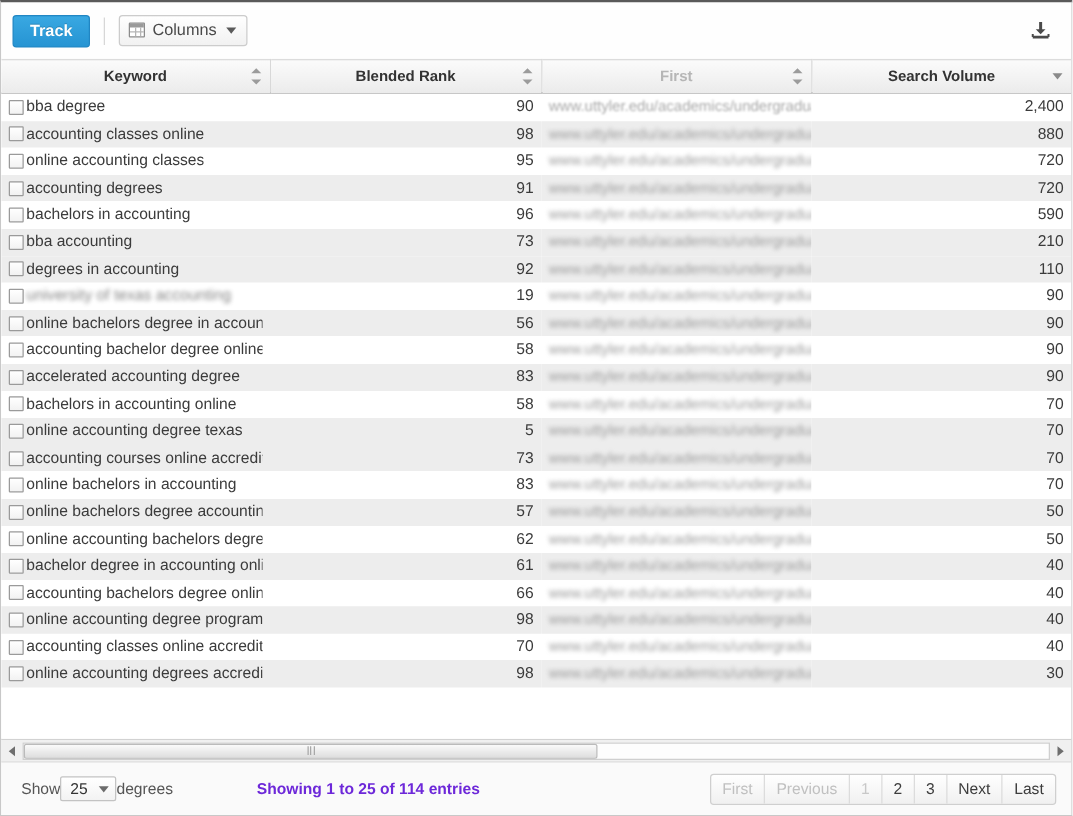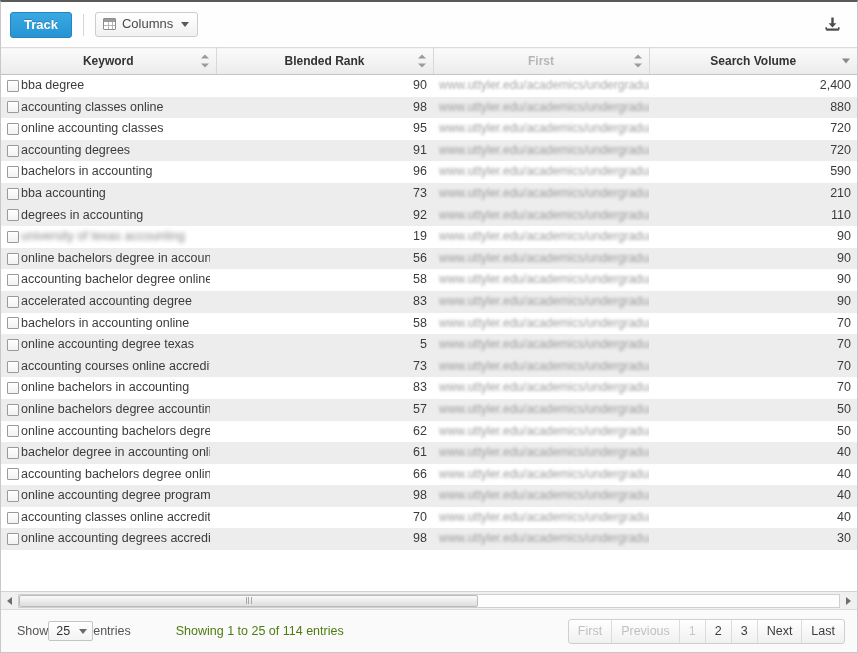--- a/index.html
+++ b/index.html
@@ -283,21 +283,21 @@
     gap: 7px;
     border: 1px solid #c3c3c3;
     background: linear-gradient(#ffffff,#f3f3f3);
     border-radius: 2px;
     padding: 2px 5px 2px 7px;
     font-size: 12.5px;
     color: #333;
     cursor: pointer;
   }
   .len-select .caret-down { border-top-color: #6b6b6b; }
-  .showing-info { margin-left: 45px; color: #4d7c0f; }
+  .showing-info { margin-left: 67px; color: #6d28d9; font-weight: bold; }
   .pager {
     margin-left: auto;
     display: flex;
     align-items: flex-end;
     border: 1px solid #cfcfcf;
     border-radius: 3px;
     overflow: hidden;
     background: linear-gradient(#ffffff,#f0f0f0);
   }
   .pg {
@@ -645,21 +645,21 @@
       </div>
   </div>
 
   <div class="footer">
     <div class="len-group">
       <span>Show</span>
       <span class="len-select">
         <span>25</span>
         <span class="caret-down"></span>
       </span>
-      <span>entries</span>
+      <span>degrees</span>
     </div>
     <div class="showing-info">Showing 1 to 25 of 114 entries</div>
     <div class="pager" id="pager">
         <span class="pg disabled">First</span>
         <span class="pg disabled">Previous</span>
         <span class="pg current">1</span>
         <span class="pg">2</span>
         <span class="pg">3</span>
         <span class="pg">Next</span>
         <span class="pg">Last</span>

